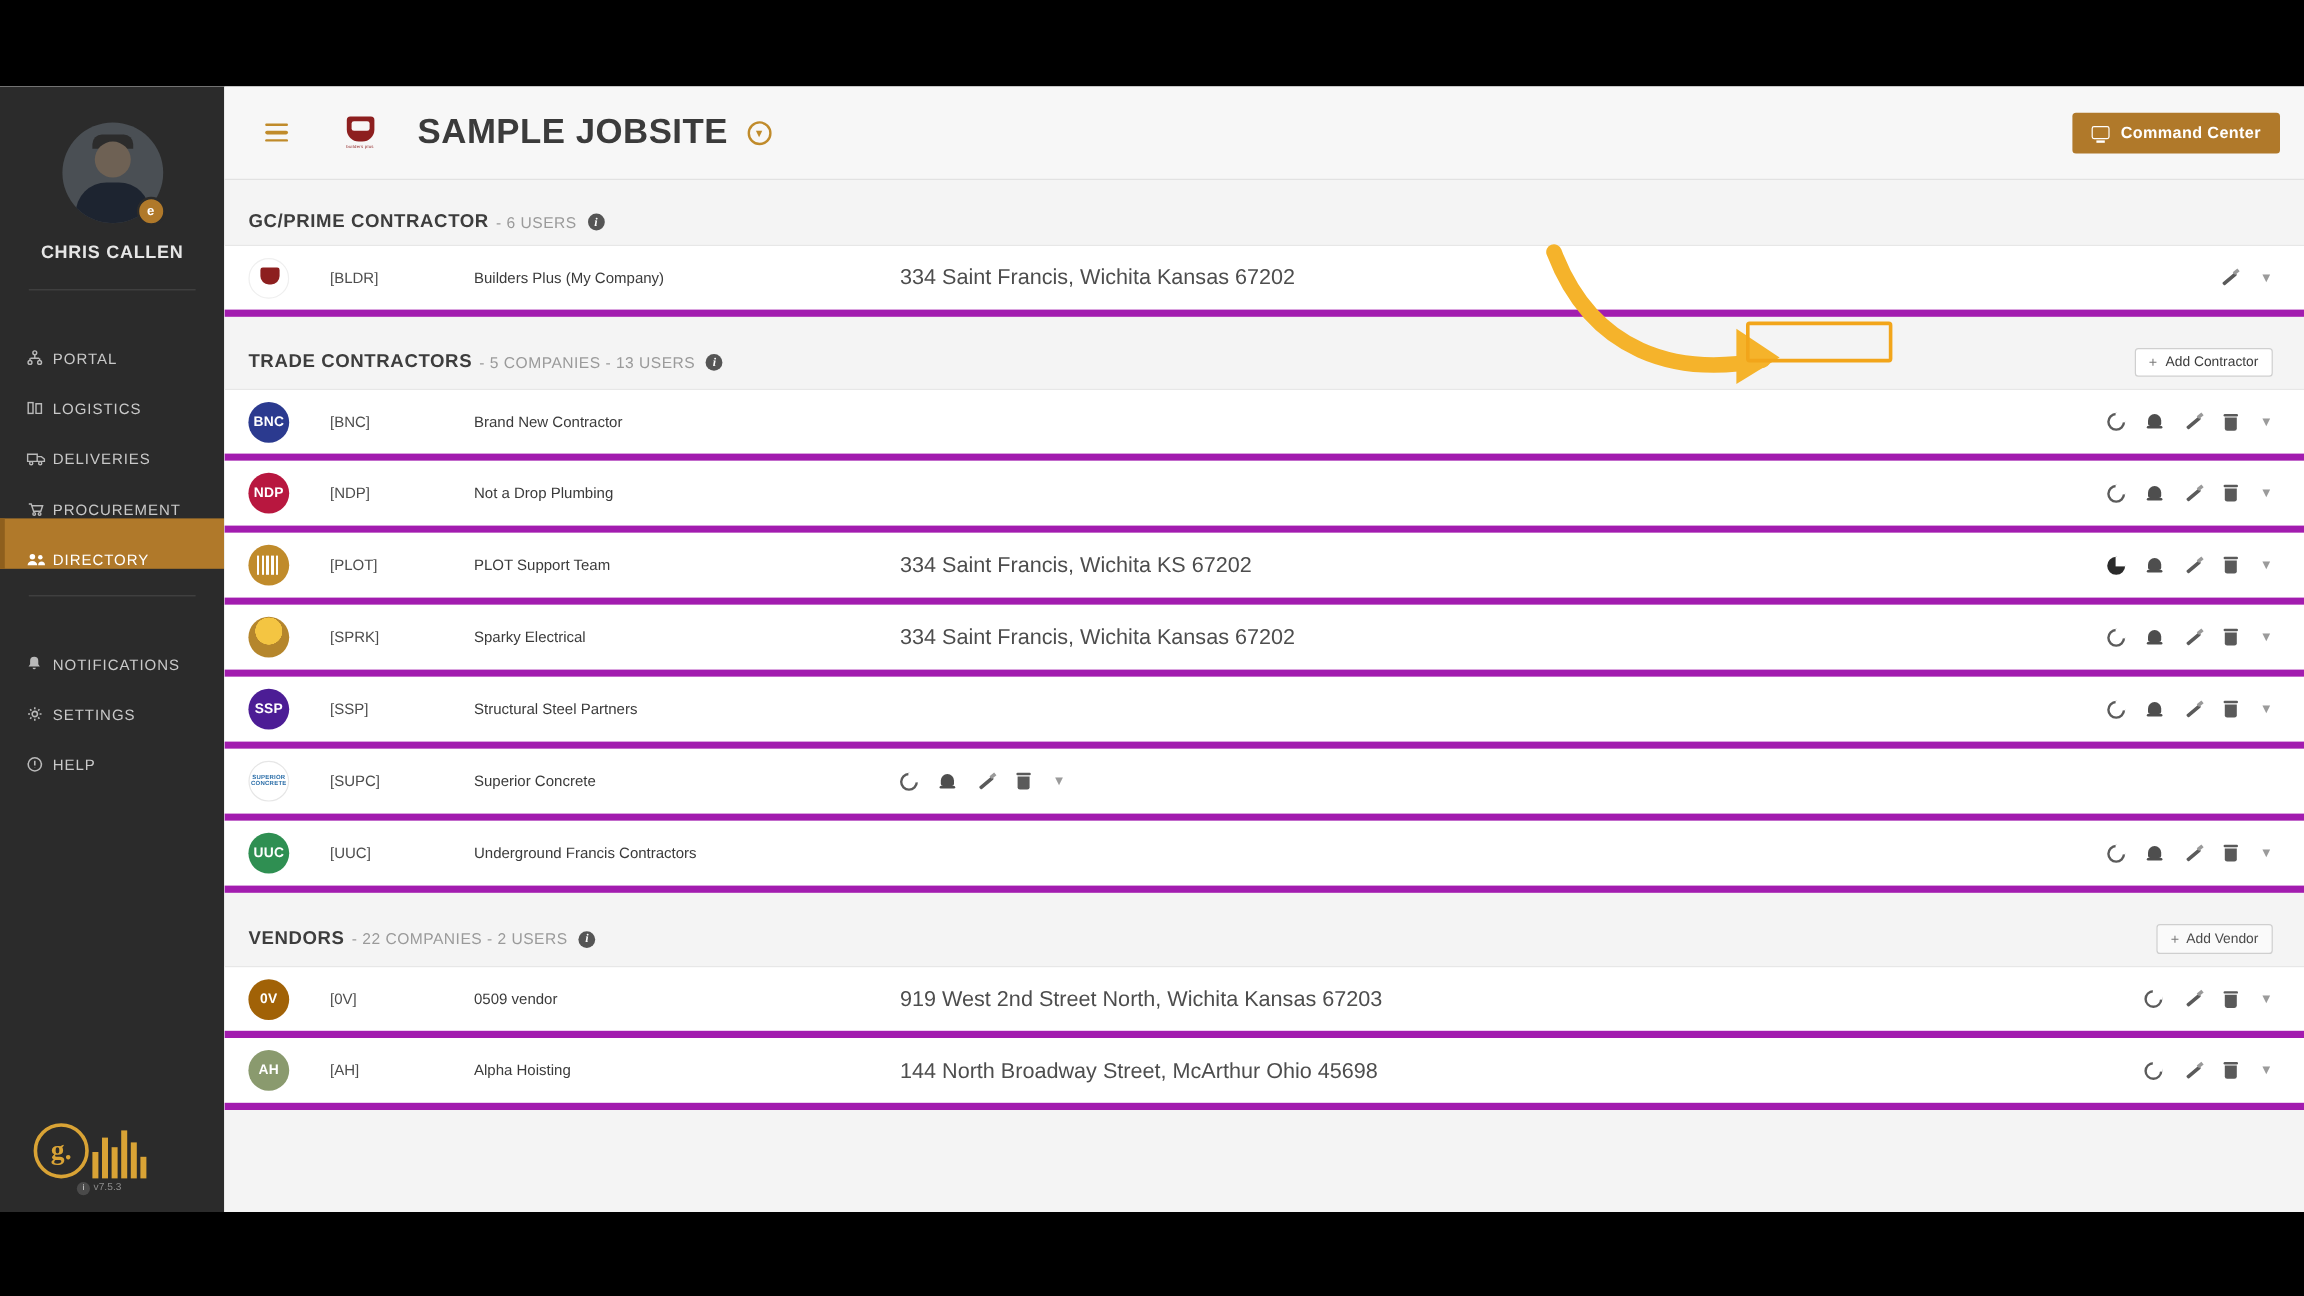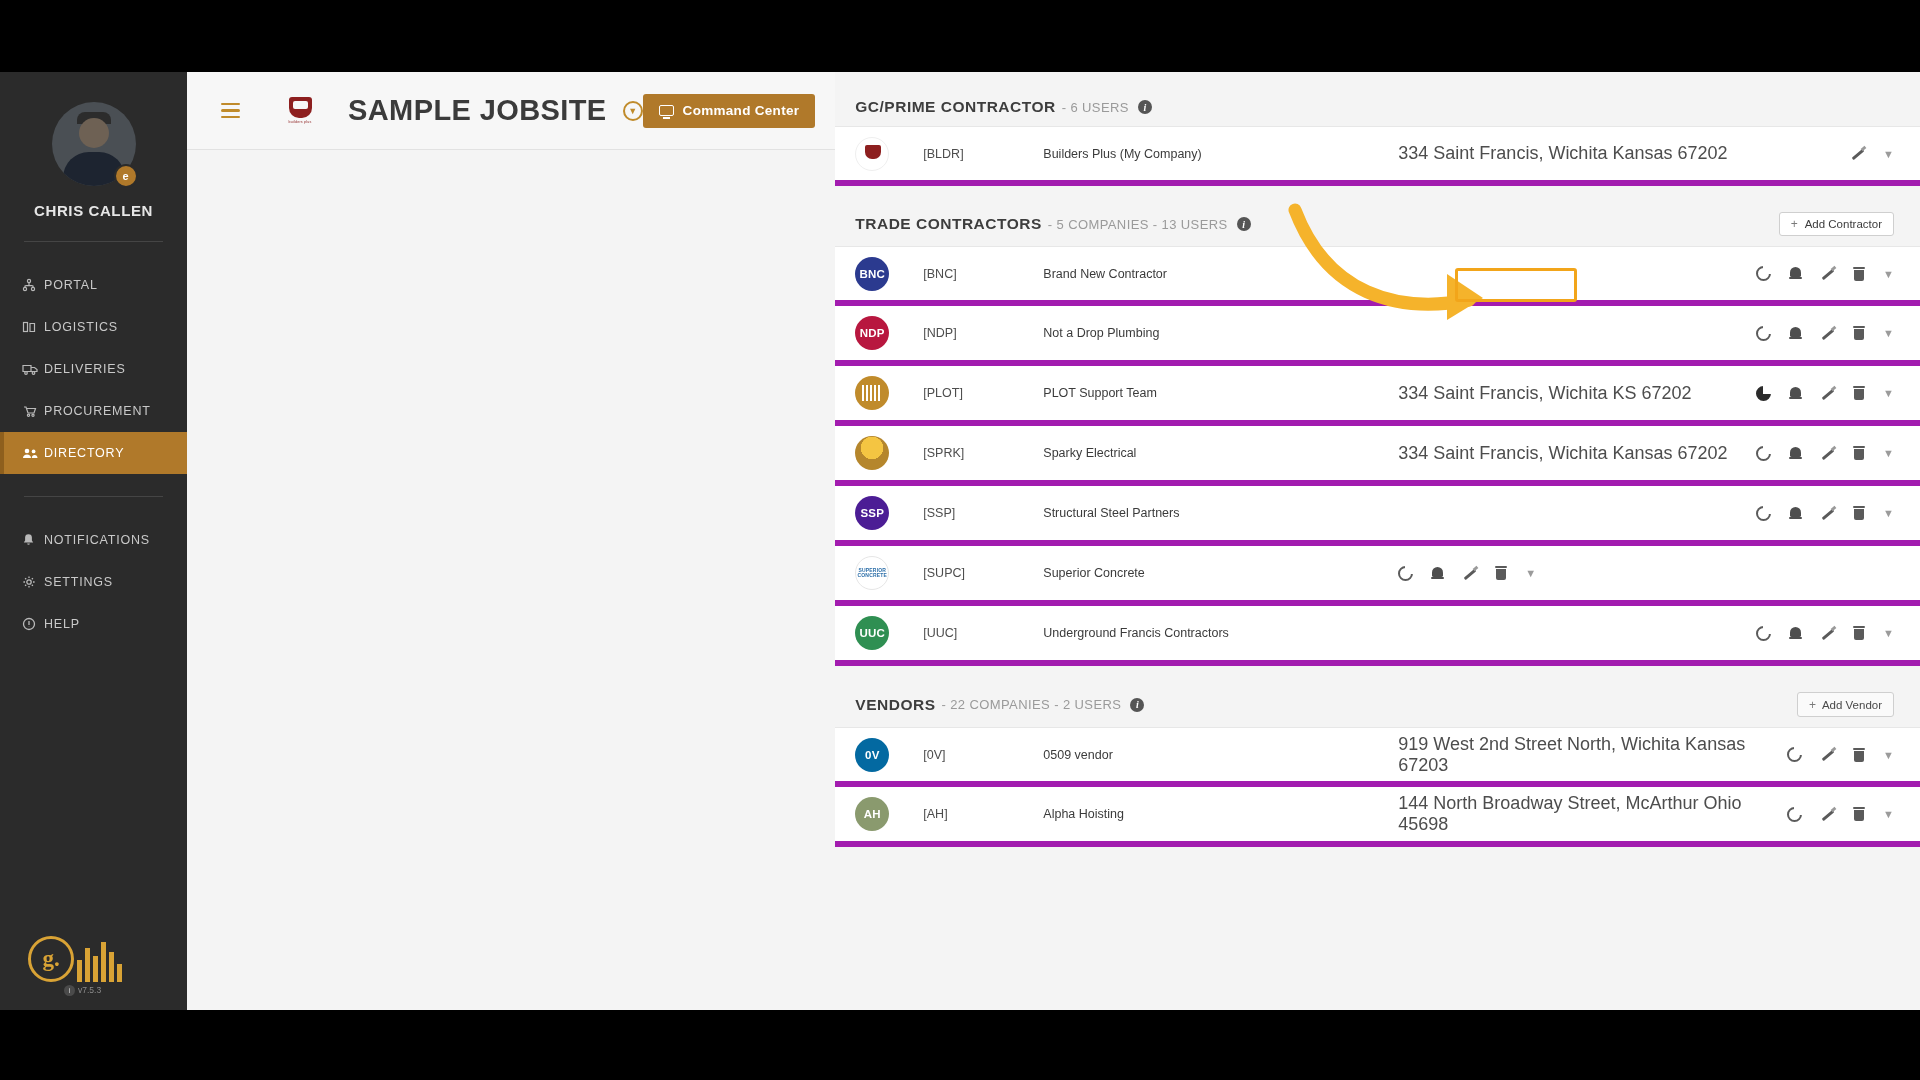--- a/index.html
+++ b/index.html
@@ -70,21 +70,21 @@
     font-size: 15px;
     letter-spacing: 0.6px;
     color: #e6e6e6;
     font-weight: bold;
   }
   .side-divider {
     height: 1px; background: #454545;
     margin: 22px 24px;
   }
   .nav-item {
-    display: flex; align-items: center;
+    display: flex; align-items: flex-end;
     height: 42px;
     padding-left: 22px;
     font-size: 12.5px;
     letter-spacing: 0.8px;
     color: #c9c9c9;
     cursor: pointer;
   }
   .nav-item .ic {
     width: 22px; height: 16px;
     display: inline-flex; align-items: center; justify-content: flex-start;
@@ -119,21 +119,21 @@
   .ver .dot {
     display: inline-block; width: 11px; height: 11px; border-radius: 50%;
     background: #4a4a4a; color: #ddd; font-size: 7px; text-align: center;
     line-height: 11px; margin-right: 3px;
   }
 
   
   .main {
     flex: 1; height: 938px;
     background: #f4f4f4;
-    display: flex; flex-direction: row;
+    display: flex; flex-direction: column;
     position: relative;
   }
   .topbar {
     height: 78px;
     background: #f7f7f7;
     border-bottom: 1px solid #e2e2e2;
     display: flex; align-items: center;
     padding: 0 20px 0 34px;
     flex-shrink: 0;
   }
@@ -719,21 +719,21 @@
         <span class="section-title">VENDORS</span>
         <span class="section-meta">- 22 COMPANIES - 2 USERS</span>
         <span class="info-dot">i</span>
         <div class="section-action">
           <span class="plus">+</span>
           <span>Add Vendor</span>
         </div>
       </div>
 
       <div class="row first">
-        <div class="av" style="background:#0369a1">0V</div>
+        <div class="av" style="background:#a16207">0V</div>
         <div class="cell-code">[0V]</div>
         <div class="cell-name">0509 vendor</div>
         <div class="cell-addr">919 West 2nd Street North, Wichita Kansas 67203</div>
         <div class="row-actions">
           <span class="icon">
               <span class="sync"></span>
             </span>
           <span class="icon">
               <span class="pencil"></span>
             </span>

